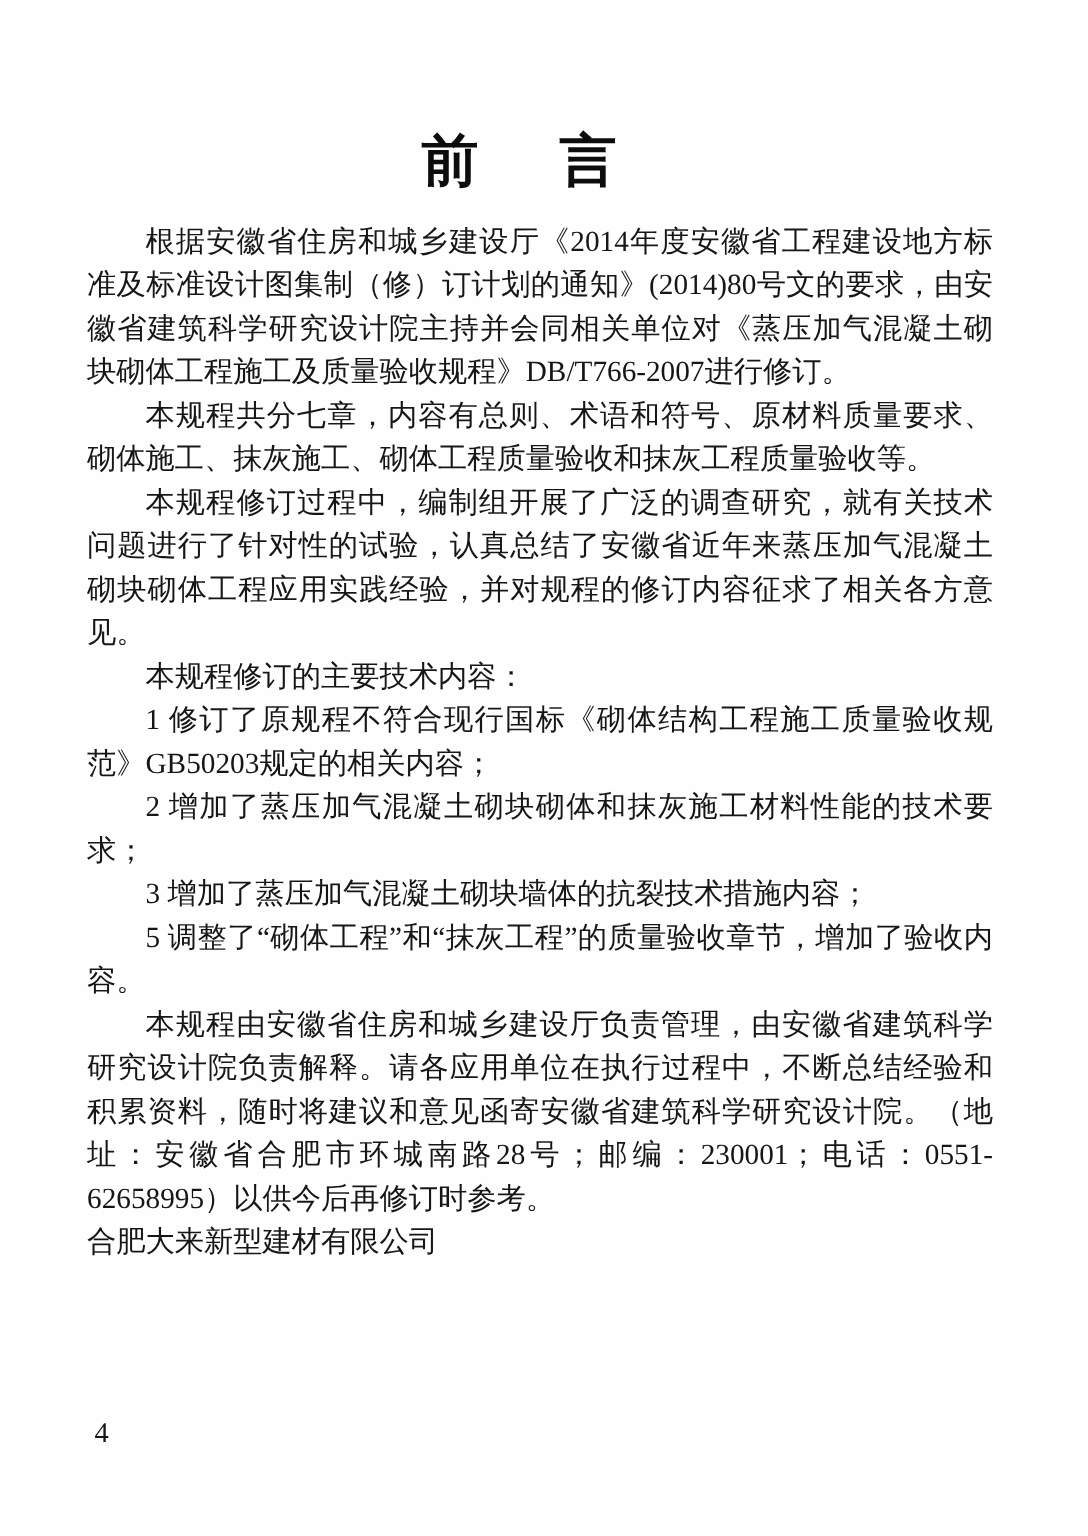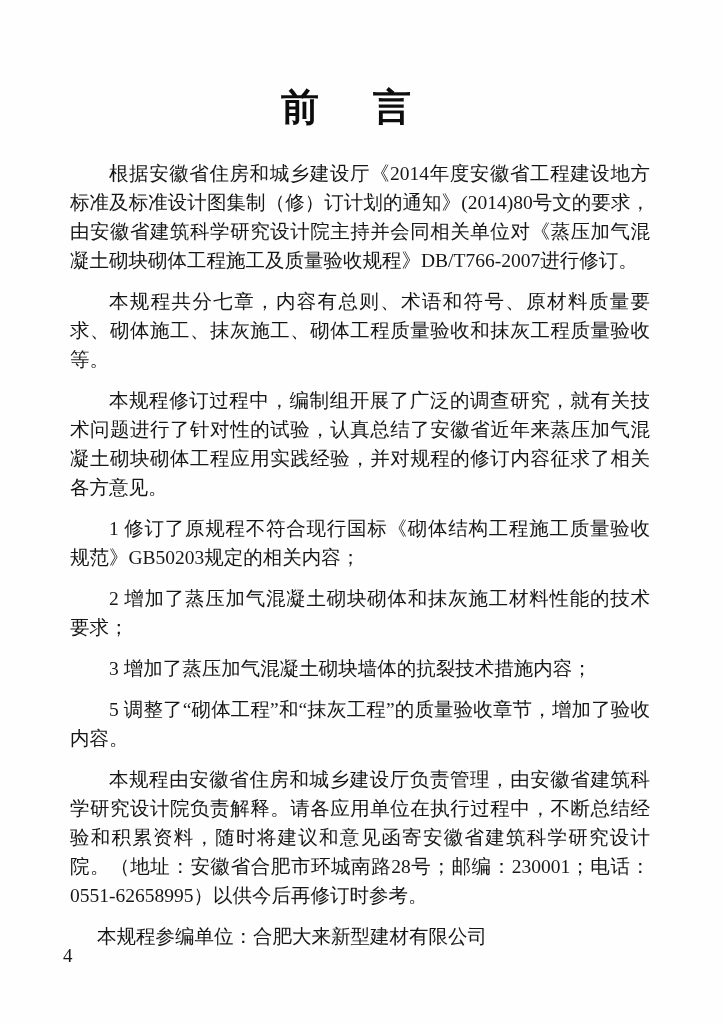--- a/index.html
+++ b/index.html
@@ -31,21 +31,21 @@
     top: 147px;
     left: 58px;
     width: 604px;
     font-size: 19.5px;
     line-height: 29px;
     text-align: justify;
     color: #161616;
   }
   .body-text p {
     text-indent: 2em;
-    margin: 12px;
+    margin: 0;
   }
   .units-row {
     display: flex;
     align-items: flex-start;
   }
   .units-row .unit-label {
     padding-left: 2em;
     white-space: nowrap;
   }
   .unit-values {
@@ -65,32 +65,32 @@
 <div class="page">
 
   <div class="doc-title">前　言</div>
 
   <div class="body-text">
 
     <div id="paragraphs">
         <p>根据安徽省住房和城乡建设厅《2014年度安徽省工程建设地方标准及标准设计图集制（修）订计划的通知》(2014)80号文的要求，由安徽省建筑科学研究设计院主持并会同相关单位对《蒸压加气混凝土砌块砌体工程施工及质量验收规程》DB/T766-2007进行修订。</p>
         <p>本规程共分七章，内容有总则、术语和符号、原材料质量要求、砌体施工、抹灰施工、砌体工程质量验收和抹灰工程质量验收等。</p>
         <p>本规程修订过程中，编制组开展了广泛的调查研究，就有关技术问题进行了针对性的试验，认真总结了安徽省近年来蒸压加气混凝土砌块砌体工程应用实践经验，并对规程的修订内容征求了相关各方意见。</p>
+        <p>本规程修订的主要技术内容：</p>
         <p>1 修订了原规程不符合现行国标《砌体结构工程施工质量验收规范》GB50203规定的相关内容；</p>
         <p>2 增加了蒸压加气混凝土砌块砌体和抹灰施工材料性能的技术要求；</p>
         <p>3 增加了蒸压加气混凝土砌块墙体的抗裂技术措施内容；</p>
         <p>5 调整了“砌体工程”和“抹灰工程”的质量验收章节，增加了验收内容。</p>
         <p>本规程由安徽省住房和城乡建设厅负责管理，由安徽省建筑科学研究设计院负责解释。请各应用单位在执行过程中，不断总结经验和积累资料，随时将建议和意见函寄安徽省建筑科学研究设计院。（地址：安徽省合肥市环城南路28号；邮编：230001；电话：0551-62658995）以供今后再修订时参考。</p>
       </div>
 
     <div class="units-row">
     </div>
 
     <div class="units-row">
-      <span class="unit-label">本规程参编单位：</span>
       <div class="unit-values" id="participating-values">
           <div>合肥大来新型建材有限公司</div>
         </div>
     </div>
 
   </div>
 
   <div class="page-number">4</div>
 
 </div>

